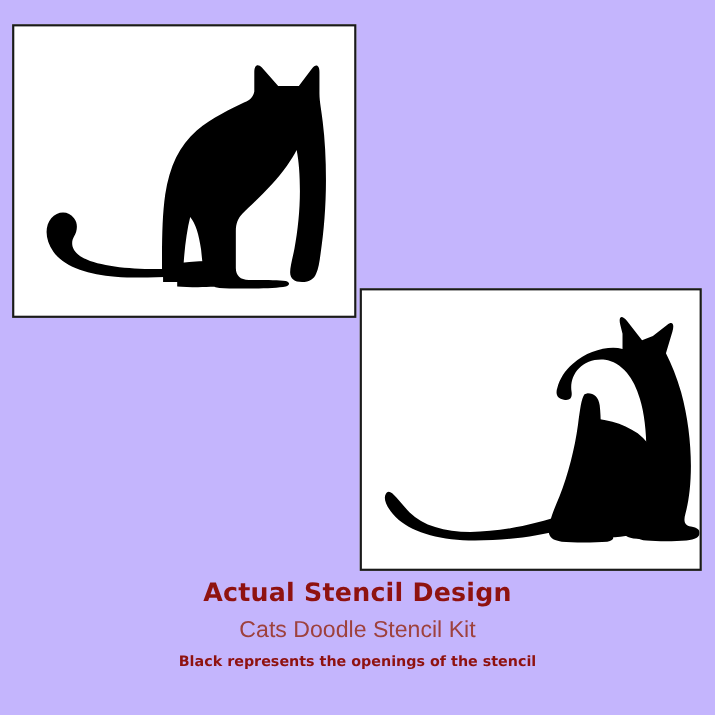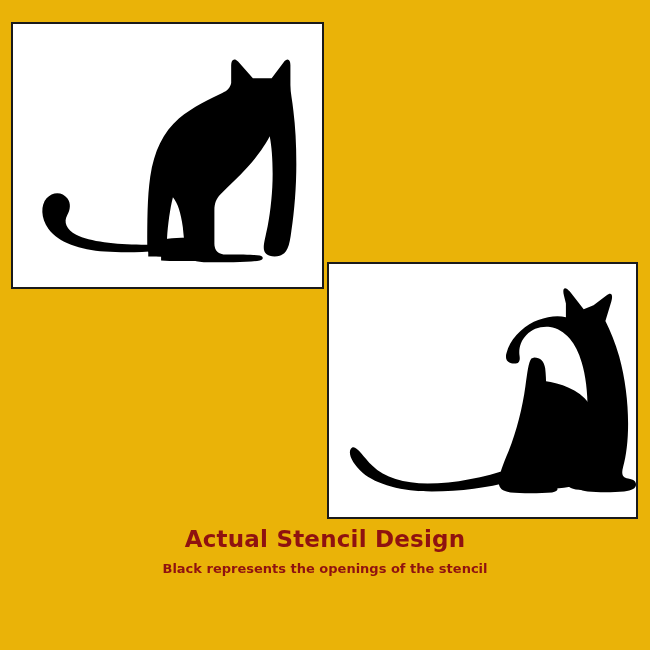--- a/index.html
+++ b/index.html
@@ -79,21 +79,21 @@
     font-weight: bold;
     color: #8f1210;
     line-height: 1.0;
     margin: 0;
     white-space: nowrap;
   }
 </style>
 </head>
 <body style="background: rgb(255, 255, 255);">
 
-<div id="canvas" style="background: #eab308;">
+<div id="canvas" style="background: #c4b5fd;">
 
   <div class="stencil-frame" id="frame-1" style="border-color: rgb(26, 26, 26);">
     <svg class="stencil-svg" viewBox="0 0 313 267" preserveAspectRatio="none" aria-label="Cat silhouette facing right">
       <title>Sitting cat facing right stencil sheet</title>
 
       <path fill="#000000" d="
         M 176 228
         C 150 231, 118 233, 93 231
         C 68 229, 46 222, 36 208
         C 28 197, 28 184, 34 177
@@ -236,16 +236,17 @@
         C 299 219, 299 225, 292 227
         C 282 230, 262 230, 250 229
         C 242 228, 240 224, 242 218
         C 244 213, 247 210, 252 210
         Z"></path>
     </svg>
   </div>
 
   <div id="caption-block">
     <div id="caption-title" style="color: rgb(143, 18, 16);">Actual Stencil Design</div>
+    <div id="caption-subtitle" style="color: rgb(158, 65, 61);">Cats Doodle Stencil Kit</div>
     <div id="caption-note" style="color: rgb(143, 18, 16);">Black represents the openings of the stencil</div>
   </div>
 
 </div>
 
 </body></html>

